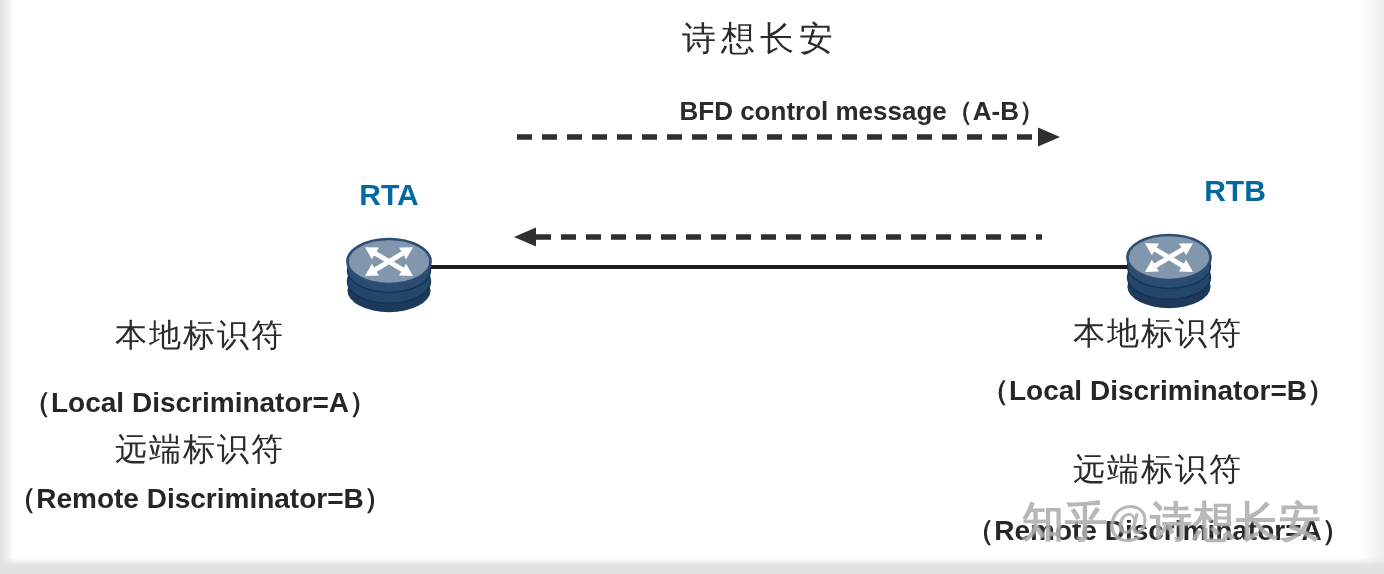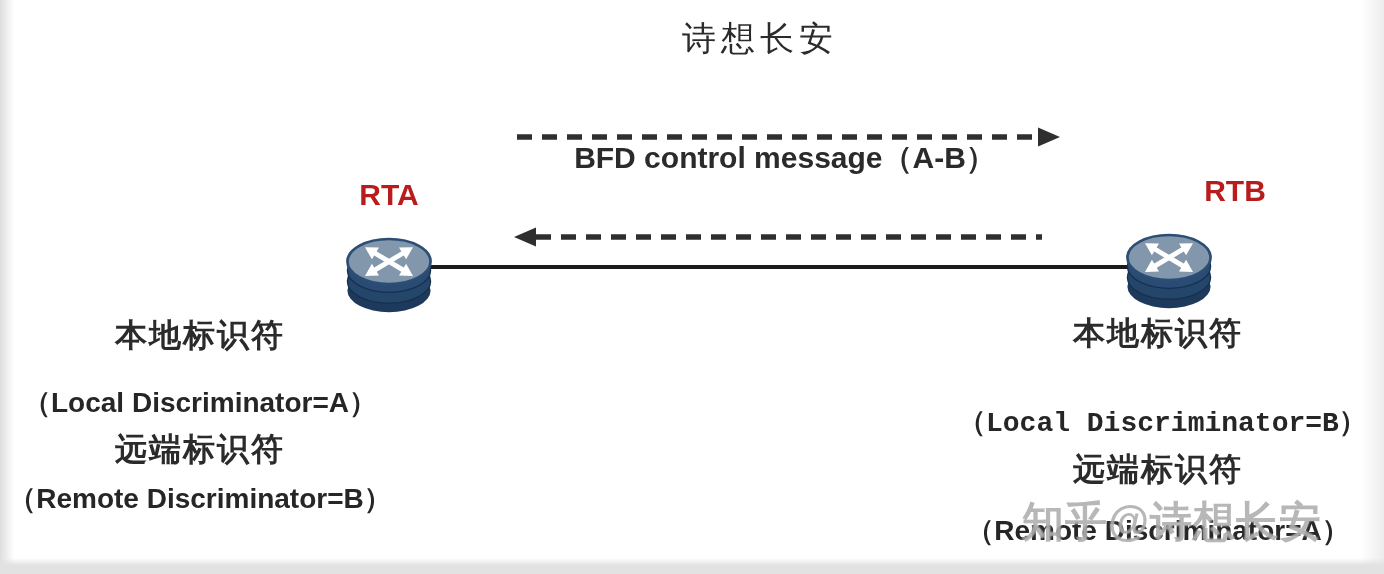--- a/index.html
+++ b/index.html
@@ -30,61 +30,60 @@
     background: linear-gradient(to top, #e2e2e2 55%, rgba(255,255,255,0));
   }
 
   .title {
     position: absolute; left: 540px; top: 16px; width: 440px;
     text-align: center;
     font-size: 34px; font-weight: 500; letter-spacing: 5px;
     color: #2b2b2b;
   }
   .msg {
-    position: absolute; width: 520px; text-align: center;
-    font-size: 30px; font-weight: 600; color: #2b2b2b;
+    position: absolute; width: 520px; text-align: right;
+    font-size: 26px; font-weight: 600; color: #2b2b2b;
     white-space: nowrap;
-    margin-top: 44px;
   }
   .msg-ab { left: 525px; top: 94px; }
   .msg-ba { left: 500px; top: 196px; }
 
   .links {
     position: absolute; left: 0; top: 0; z-index: 1;
   }
 
   .router {
     position: absolute; z-index: 2; width: 106px; height: 94px;
   }
   .router-a { left: 336px; top: 220px; }
   .router-b { left: 1116px; top: 216px; }
 
   .router-name {
     position: absolute; width: 110px; text-align: center;
-    font-size: 30px; font-weight: 700; color: #b91c1c; z-index: 2;
+    font-size: 30px; font-weight: 700; color: #0369a1; z-index: 2;
   }
   .name-a { left: 334px; top: 178px; }
   .name-b { left: 1180px; top: 174px; }
 
   .node-line {
     position: absolute; width: 400px; text-align: center;
     white-space: nowrap; z-index: 2;
   }
-  .cjk-line { font-size: 32px; letter-spacing: 2px; font-weight: 700; color: #2b2b2b; text-align: center; }
+  .cjk-line { font-size: 32px; letter-spacing: 2px; font-weight: 400; color: #2b2b2b; text-align: center; }
   .en-line  { font-size: 28px; font-weight: 600; color: #262626; }
 
   .la { left: 0px; }
   .la.l1 { top: 314px; }
   .la.l2 { top: 384px; }
   .la.l3 { top: 428px; }
   .la.l4 { top: 480px; text-align: center; }
 
   .rb { left: 958px; }
   .rb.l1 { top: 312px; }
-  .rb.l2 { top: 403px; font-family: Liberation Mono, monospace; }
+  .rb.l2 { top: 372px; }
   .rb.l3 { top: 448px; }
   .rb.l4 { top: 480px; margin-top: 32px; }
 
   .watermark {
     position: absolute; left: 1022px; top: 494px; z-index: 3;
     font-size: 42px; font-weight: 700; letter-spacing: 1px;
     color: rgba(138,138,138,0.62);
     text-shadow: 0 0 2px rgba(255,255,255,0.8);
     white-space: nowrap;
   }

